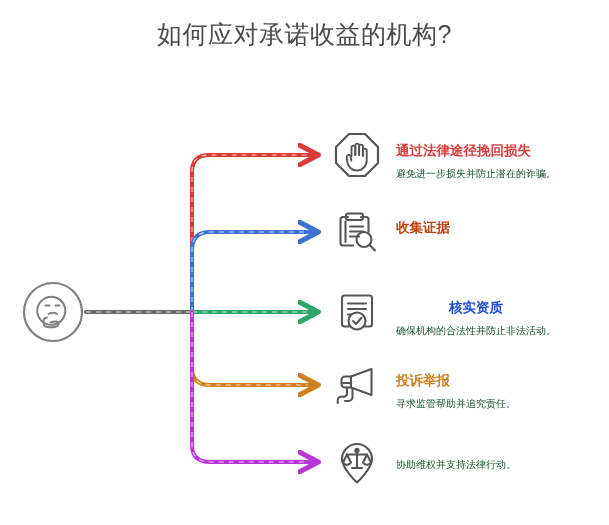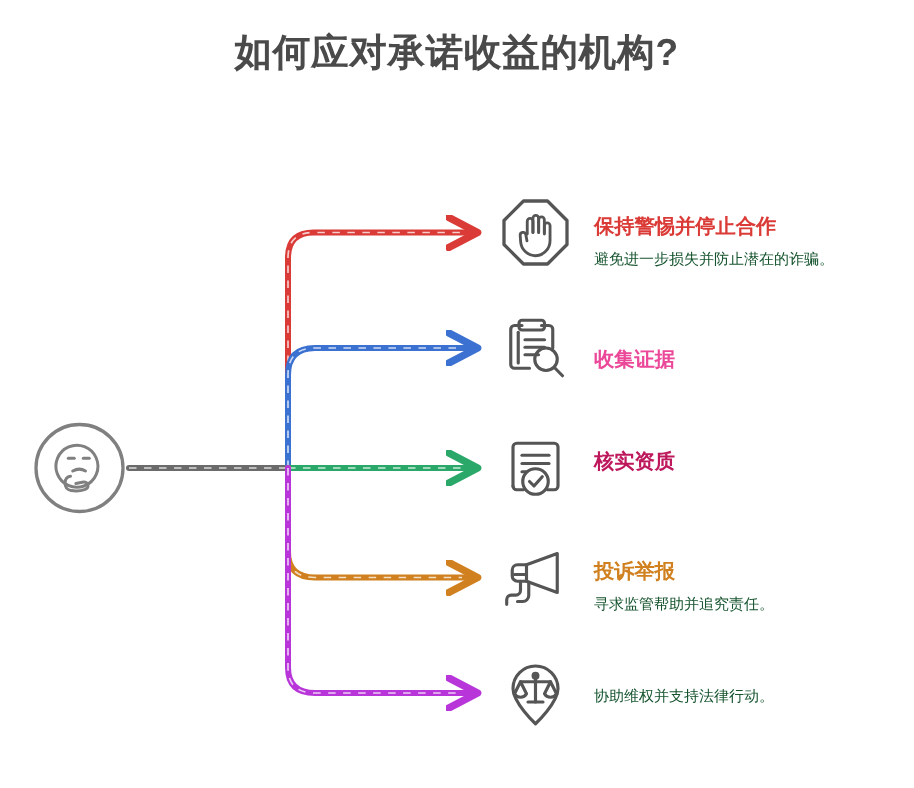--- a/index.html
+++ b/index.html
@@ -16,21 +16,21 @@
     -webkit-font-smoothing: antialiased;
   }
 
   #page-title {
     position: absolute;
     left: 0;
     top: 18px;
     width: 609px;
     text-align: center;
     font-size: 25px;
-    font-weight: bold;
+    font-weight: normal;
     color: #4a4a4a;
     letter-spacing: 0.5px;
   }
 
   #canvas {
     position: absolute;
     left: 0;
     top: 0;
     width: 609px;
     height: 525px;
@@ -138,54 +138,55 @@
 <svg class="branch-icon" style="left:333px; top:131px;" viewBox="0 0 48 48">
   <polygon points="16,3 32,3 45,16 45,32 32,45 16,45 3,32 3,16" fill="none" stroke="#555555" stroke-width="2.2" stroke-linejoin="round"></polygon>
   <g fill="none" stroke="#555555" stroke-width="1.9" stroke-linecap="round" stroke-linejoin="round">
     <path d="M18.5,25 l0,-8.5 a1.9,1.9 0 0 1 3.8,0 l0,7.5"></path>
     <path d="M22.3,24 l0,-9.5 a1.9,1.9 0 0 1 3.8,0 l0,9.5"></path>
     <path d="M26.1,24 l0,-8.5 a1.9,1.9 0 0 1 3.8,0 l0,9"></path>
     <path d="M29.9,25 l0,-5.5 a1.9,1.9 0 0 1 3.8,0 l0,10 a10,10 0 0 1 -10,10 a10,10 0 0 1 -9.6,-9.2 l-0.3,-4.4 a1.9,1.9 0 0 1 3.7,-0.7 l0.8,4.3"></path>
   </g>
 </svg>
 <div class="branch-text" style="top:143px;">
-  <div class="branch-heading" style="color:#db3b36;">保持警惕并停止合作</div>
+  <div class="branch-heading" style="color:#db3b36;">通过法律途径挽回损失</div>
   <div class="branch-desc">避免进一步损失并防止潜在的诈骗。</div>
 </div>
 
 <svg class="branch-icon" style="left:333px; top:208px;" viewBox="0 0 48 48">
   <g fill="none" stroke="#555555" stroke-width="2.1" stroke-linecap="round" stroke-linejoin="round">
     <path d="M15,9 L10,9 a2.5,2.5 0 0 0 -2.5,2.5 L7.5,35 a2.5,2.5 0 0 0 2.5,2.5 L20,37.5"></path>
     <path d="M28,9 L33,9 a2.5,2.5 0 0 1 2.5,2.5 L35.5,24"></path>
     <rect x="13" y="5.5" width="17" height="6.5" rx="2"></rect>
     <path d="M12.5,13.5 L12.5,34"></path>
     <path d="M17,18.5 L30,18.5"></path>
     <path d="M17,23.5 L30,23.5"></path>
     <path d="M17,28.5 L26,28.5"></path>
     <circle cx="31" cy="31.5" r="7.5"></circle>
     <path d="M36.6,37 L42,42.5"></path>
   </g>
 </svg>
 <div class="branch-text" style="top:220px;">
-  <div class="branch-heading" style="color:#ec4899;margin-top:12px;">收集证据</div>
+  <div class="branch-heading" style="color:#c2410c;">收集证据</div>
 </div>
 
 <svg class="branch-icon" style="left:333px; top:288px;" viewBox="0 0 48 48">
   <g fill="none" stroke="#555555" stroke-width="2.1" stroke-linecap="round" stroke-linejoin="round">
     <path d="M9,36 L9,10 a2.5,2.5 0 0 1 2.5,-2.5 L36.5,7.5 a2.5,2.5 0 0 1 2.5,2.5 L39,36 a2.5,2.5 0 0 1 -2.5,2.5 L32,38.5"></path>
     <path d="M9,36 a2.5,2.5 0 0 0 2.5,2.5 L16,38.5"></path>
     <path d="M15,15.5 L33,15.5"></path>
     <path d="M15,21 L33,21"></path>
     <path d="M15,26.5 L28,26.5"></path>
     <circle cx="24" cy="33" r="8.5" fill="#ffffff"></circle>
     <path d="M20,33 L23,36 L28.5,29.8"></path>
   </g>
 </svg>
 <div class="branch-text" style="top:300px;">
-  <div class="branch-heading" style="color:#be185d;text-align:center;">核实资质</div>
+  <div class="branch-heading" style="color:#1d4ed8;text-align:center;">核实资质</div>
+  <div class="branch-desc">确保机构的合法性并防止非法活动。</div>
 </div>
 
 <svg class="branch-icon" style="left:333px; top:362px;" viewBox="0 0 48 48">
   <g fill="none" stroke="#555555" stroke-width="2.1" stroke-linecap="round" stroke-linejoin="round">
     <path d="M38.5,7 L38.5,33 L18,25.5 L18,14.5 Z"></path>
     <path d="M18,14.5 L12,14.5 a3.5,3.5 0 0 0 -3.5,3.5 l0,4 a3.5,3.5 0 0 0 3.5,3.5 l6,0"></path>
     <path d="M10,21 L17,21"></path>
     <path d="M14,25.5 l0,6 a3.2,3.2 0 0 1 -3.2,3.2 l-2.8,0 a3.2,3.2 0 0 0 -3.2,3.2 l0,3"></path>
     <path d="M19.5,26 l0,9 a4,4 0 0 1 -4,4 l-3.5,0"></path>
   </g>

